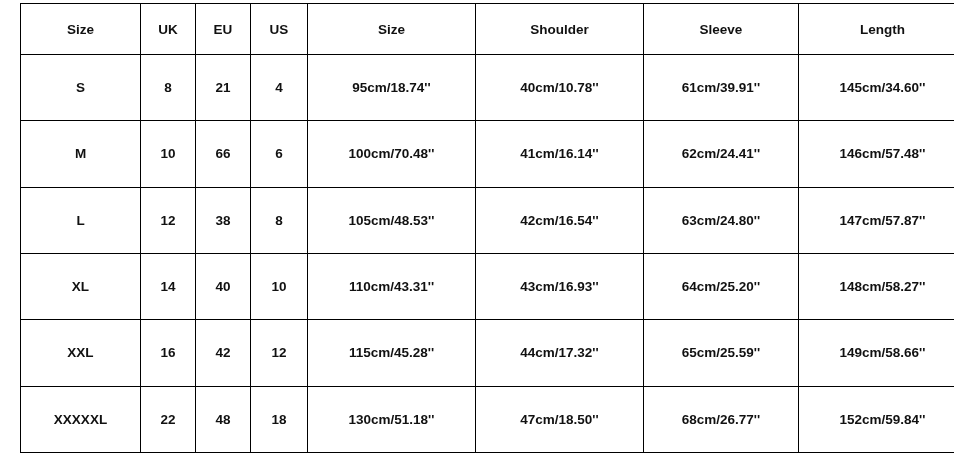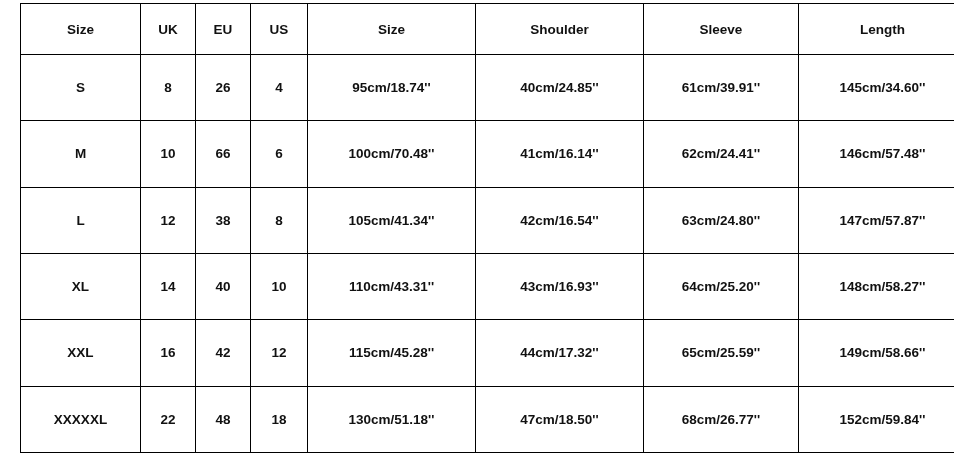--- a/index.html
+++ b/index.html
@@ -79,43 +79,43 @@
         <th>Size</th>
         <th>Shoulder</th>
         <th>Sleeve</th>
         <th>Length</th>
       </tr>
     </thead>
     <tbody>
       <tr>
         <td>S</td>
         <td>8</td>
-        <td>26</td>
+        <td>21</td>
         <td>4</td>
         <td>95cm/18.74''</td>
-        <td>40cm/24.85''</td>
+        <td>40cm/10.78''</td>
         <td>61cm/39.91''</td>
         <td>145cm/34.60''</td>
       </tr>
       <tr>
         <td>M</td>
         <td>10</td>
         <td>66</td>
         <td>6</td>
         <td>100cm/70.48''</td>
         <td>41cm/16.14''</td>
         <td>62cm/24.41''</td>
         <td>146cm/57.48''</td>
       </tr>
       <tr>
         <td>L</td>
         <td>12</td>
         <td>38</td>
         <td>8</td>
-        <td>105cm/41.34''</td>
+        <td>105cm/48.53''</td>
         <td>42cm/16.54''</td>
         <td>63cm/24.80''</td>
         <td>147cm/57.87''</td>
       </tr>
       <tr>
         <td>XL</td>
         <td>14</td>
         <td>40</td>
         <td>10</td>
         <td>110cm/43.31''</td>

